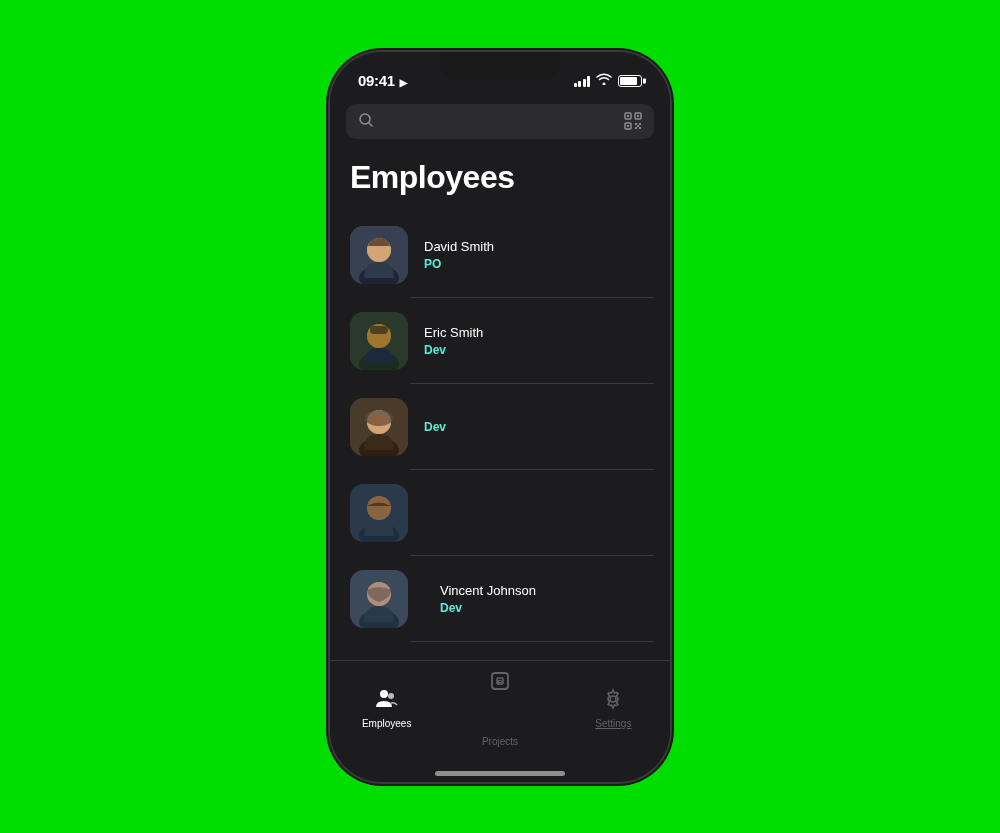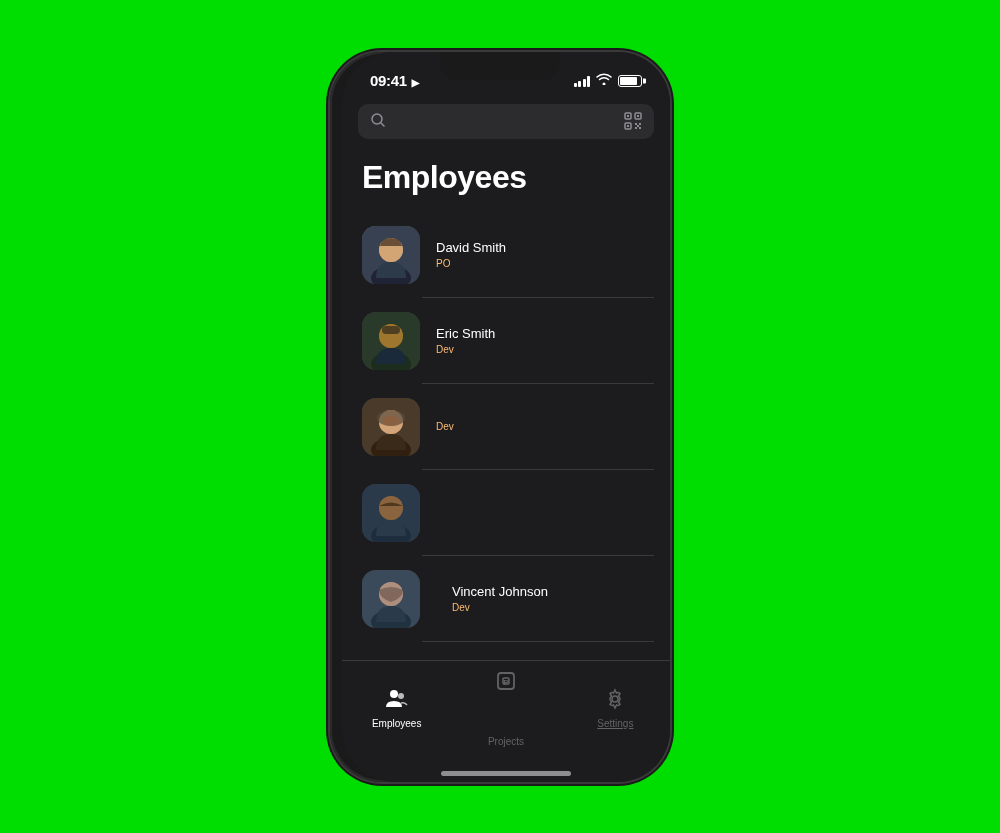--- a/index.html
+++ b/index.html
@@ -17,21 +17,20 @@
       width: 340px;
       height: 730px;
       background: #1a1a1a;
       border-radius: 52px;
       position: relative;
       box-shadow: 0 0 0 2px #3a3a3a, 0 0 0 4px #1a1a1a, inset 0 0 0 2px #2a2a2a;
       display: flex;
       flex-direction: column;
       align-items: center;
       overflow: hidden;
-      padding-left: 12px;
     }
 
     
     .phone-outer::before {
       content: '';
       position: absolute;
       left: -4px;
       top: 120px;
       width: 4px;
       height: 32px;
@@ -246,23 +245,23 @@
     }
 
     .employee-name {
       color: #fff;
       font-size: 13px;
       font-weight: 500;
       margin-bottom: 3px;
     }
 
     .employee-role {
-      color: #fdba74;
-      font-size: 10px;
-      font-weight: 400;
+      color: #5eead4;
+      font-size: 12px;
+      font-weight: 700;
     }
 
     
     .tab-bar {
       display: flex;
       justify-content: space-around;
       align-items: center;
       padding: 8px 0 20px 0;
       background: #1c1c1e;
       border-top: 0.5px solid #3a3a3c;

